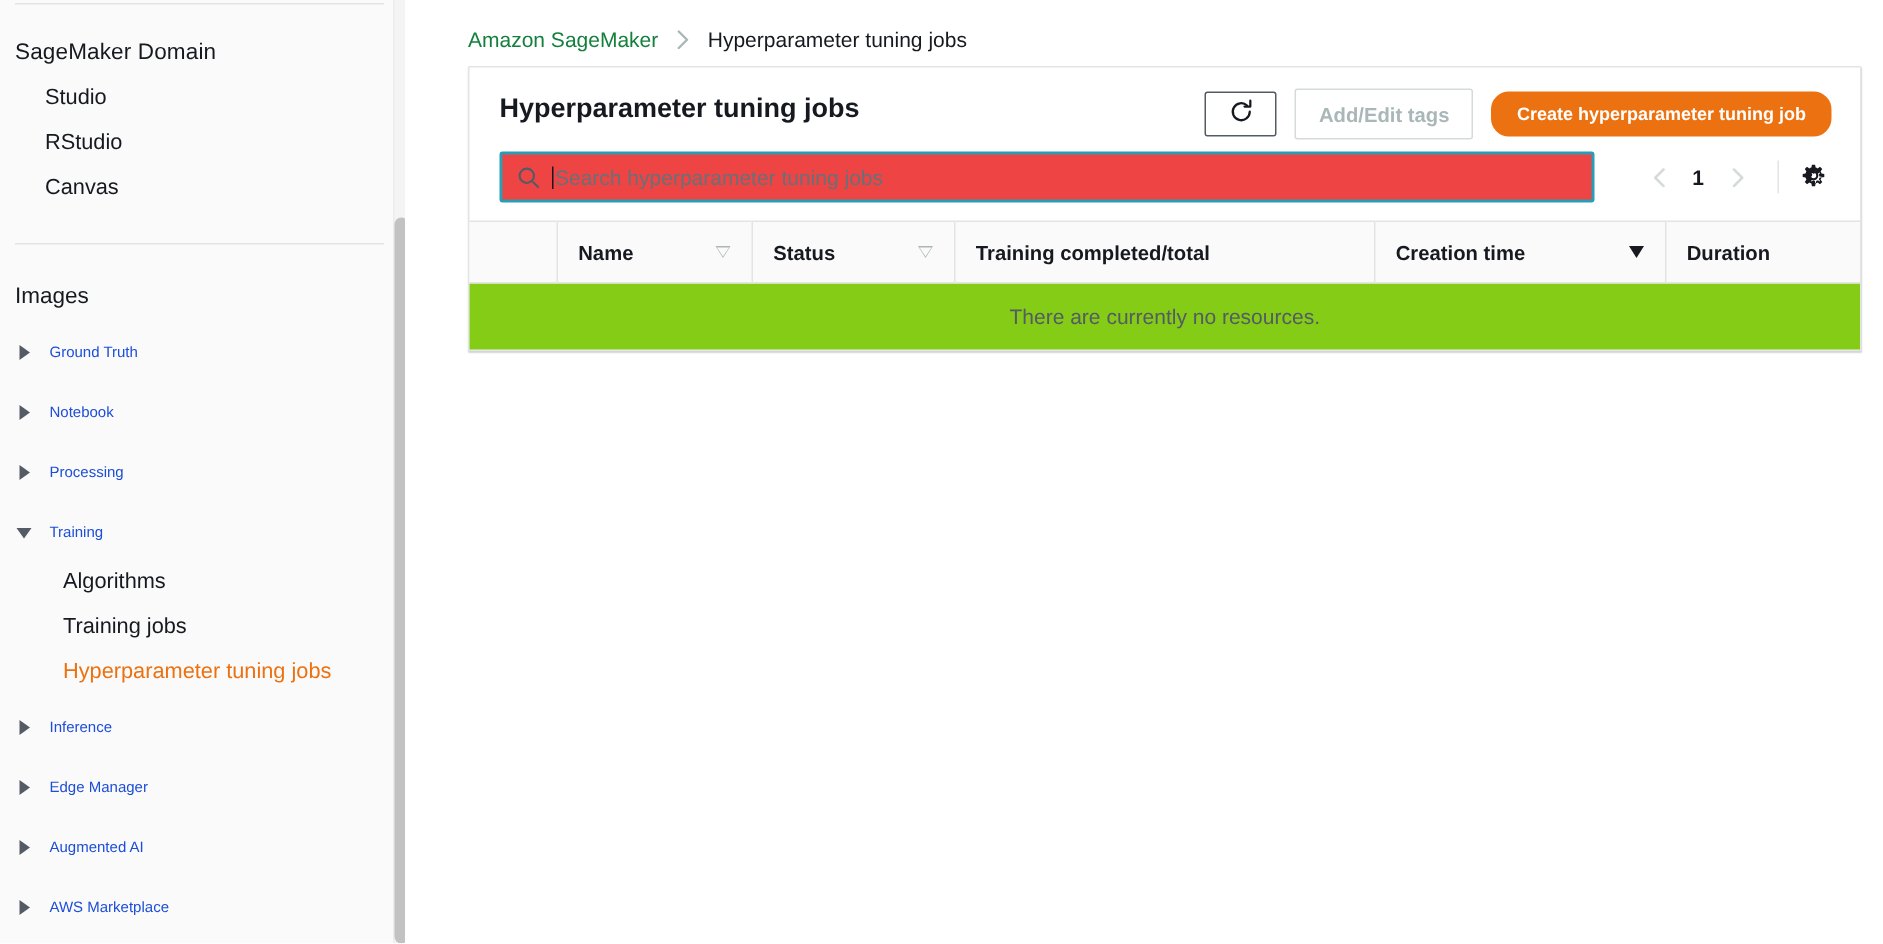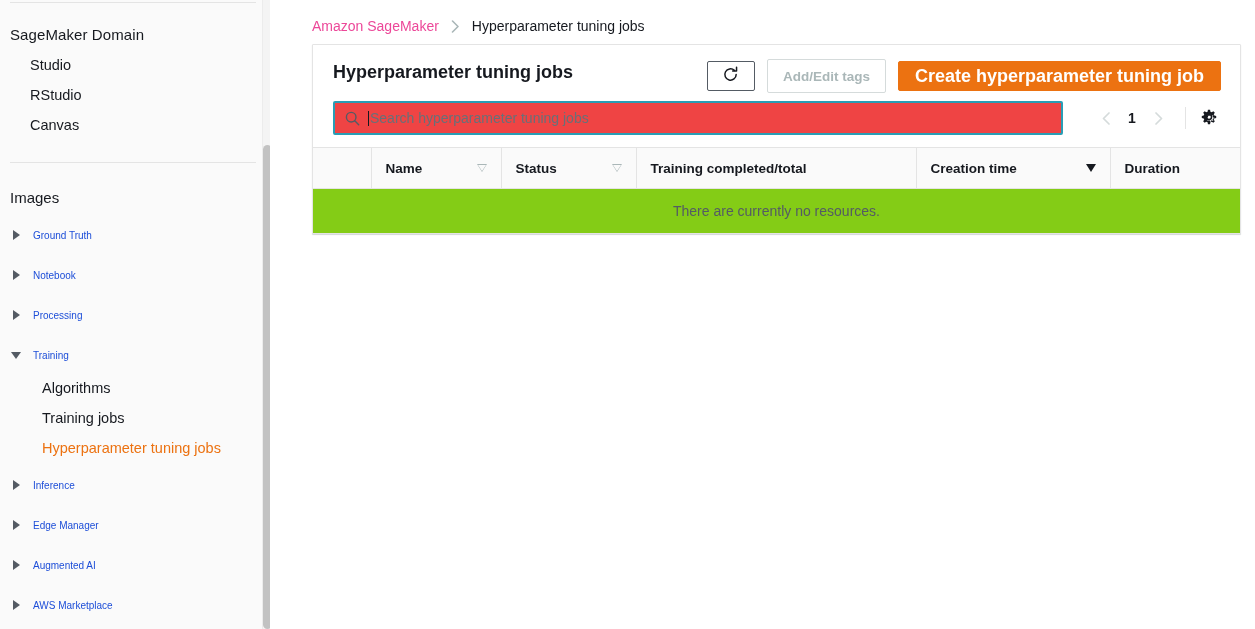--- a/index.html
+++ b/index.html
@@ -170,21 +170,21 @@
   
   #breadcrumb {
     position: absolute;
     left: 42px;
     top: 18px;
     display: flex;
     align-items: center;
     font-size: 14px;
   }
   .bc-link {
-    color: #ec4899;
+    color: #15803d;
     cursor: pointer;
     white-space: nowrap;
   }
   .bc-sep {
     margin: 0 11px;
     color: #aab7b8;
     display: flex;
     align-items: center;
   }
   .bc-current {
@@ -254,24 +254,24 @@
     cursor: default;
     display: flex;
     align-items: center;
     white-space: nowrap;
   }
 
   .btn-create {
     height: 30px;
     padding: 0 16px;
     border: 1px solid #ec7211;
-    border-radius: 2px;
+    border-radius: 12px;
     background: #ec7211;
     color: #ffffff;
-    font-size: 18px;
+    font-size: 12px;
     font-weight: bold;
     font-family: "Liberation Sans", sans-serif;
     cursor: pointer;
     display: flex;
     align-items: center;
     white-space: nowrap;
   }
 
   
   .filter-row {

